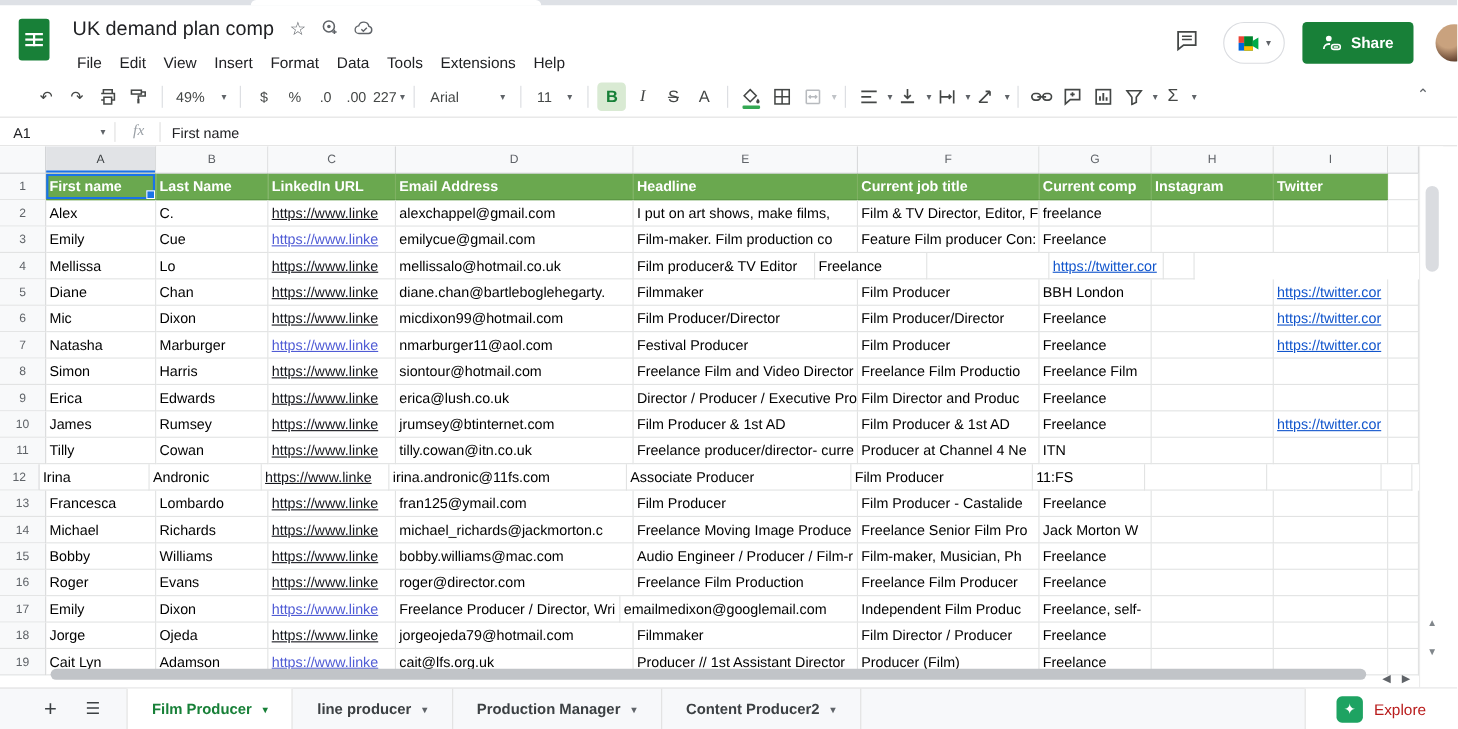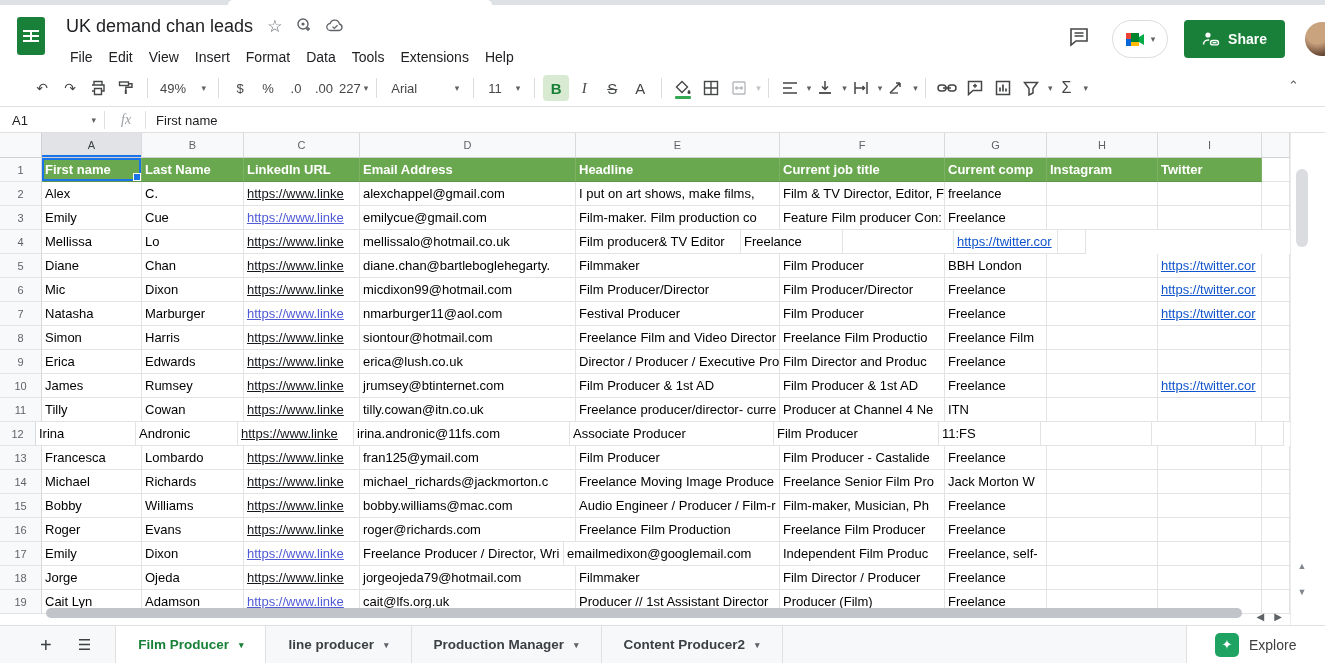--- a/index.html
+++ b/index.html
@@ -97,37 +97,37 @@
   .tab { display:flex; align-items:center; gap:10px; padding:0 22px; font-size:13.5px; color:#3c4043;
     border-right:1px solid #e0e0e0; white-space:nowrap;font-weight:bold; }
   .tab:first-of-type { border-left:1px solid #e0e0e0; }
   .tab.active { background:#fff; color:#188038; font-weight:bold; }
   .tab .caret { margin-left:0; }
   .tab.active .caret { color:#188038; }
   .explore { position:absolute; right:0; top:0; height:100%; width:139px; background:#fff; border-left:1px solid #e0e0e0;
     display:flex; align-items:center; gap:10px; padding-left:28px; }
   .explore-icon { width:24px; height:24px; background:#1ea362; border-radius:5px; color:#fff; font-size:13px;
     display:flex; align-items:center; justify-content:center; }
-  .explore-label { color:#404040; font-size:14px; }
+  .explore-label { color:#b91c1c; font-size:14px; }
 </style>
 </head>
 <body>
 
 <div class="frame">
 
   <div class="topstrip">
       <div class="tabedge"></div>
     </div>
 
   <div class="header">
     <div class="logo">
         <div class="grid-glyph"></div>
       </div>
     <div class="title-row">
-      <span class="doc-title">UK demand chan leads</span>
+      <span class="doc-title">UK demand plan comp</span>
       <span class="hicon">☆</span>
       <span class="hicon">
         <svg width="16" height="16" viewBox="0 0 16 16">
             <circle cx="7" cy="7" r="5" fill="none" stroke="#5f6368" stroke-width="1.4"></circle>
             <circle cx="7" cy="7" r="1.6" fill="#5f6368"></circle>
             <path d="M12 10v4M10 12h4" stroke="#5f6368" stroke-width="1.4"></path>
           </svg>
       </span>
       <span class="hicon">
         <svg width="18" height="14" viewBox="0 0 18 14">
@@ -518,21 +518,21 @@
           <div class="cell" style="width: 102px;">Freelance</div>
           <div class="cell" style="width: 111px;"></div>
           <div class="cell" style="width: 104px;"></div>
           <div class="cell" style="width: 28px;"></div>
         </div>
         <div class="row">
           <div class="rownum" style="width: 42px;">16</div>
           <div class="cell" style="width: 100px;">Roger</div>
           <div class="cell" style="width: 102px;">Evans</div>
           <div class="cell" style="width: 116px;"><span class="link dark">https://www.linke</span></div>
-          <div class="cell" style="width: 216px;">roger@richards.com</div>
+          <div class="cell" style="width: 216px;">roger@director.com</div>
           <div class="cell" style="width: 204px;">Freelance Film Production</div>
           <div class="cell" style="width: 165px;">Freelance Film Producer</div>
           <div class="cell" style="width: 102px;">Freelance</div>
           <div class="cell" style="width: 111px;"></div>
           <div class="cell" style="width: 104px;"></div>
           <div class="cell" style="width: 28px;"></div>
         </div>
         <div class="row">
           <div class="rownum" style="width: 42px;">17</div>
           <div class="cell" style="width: 100px;">Emily</div>

